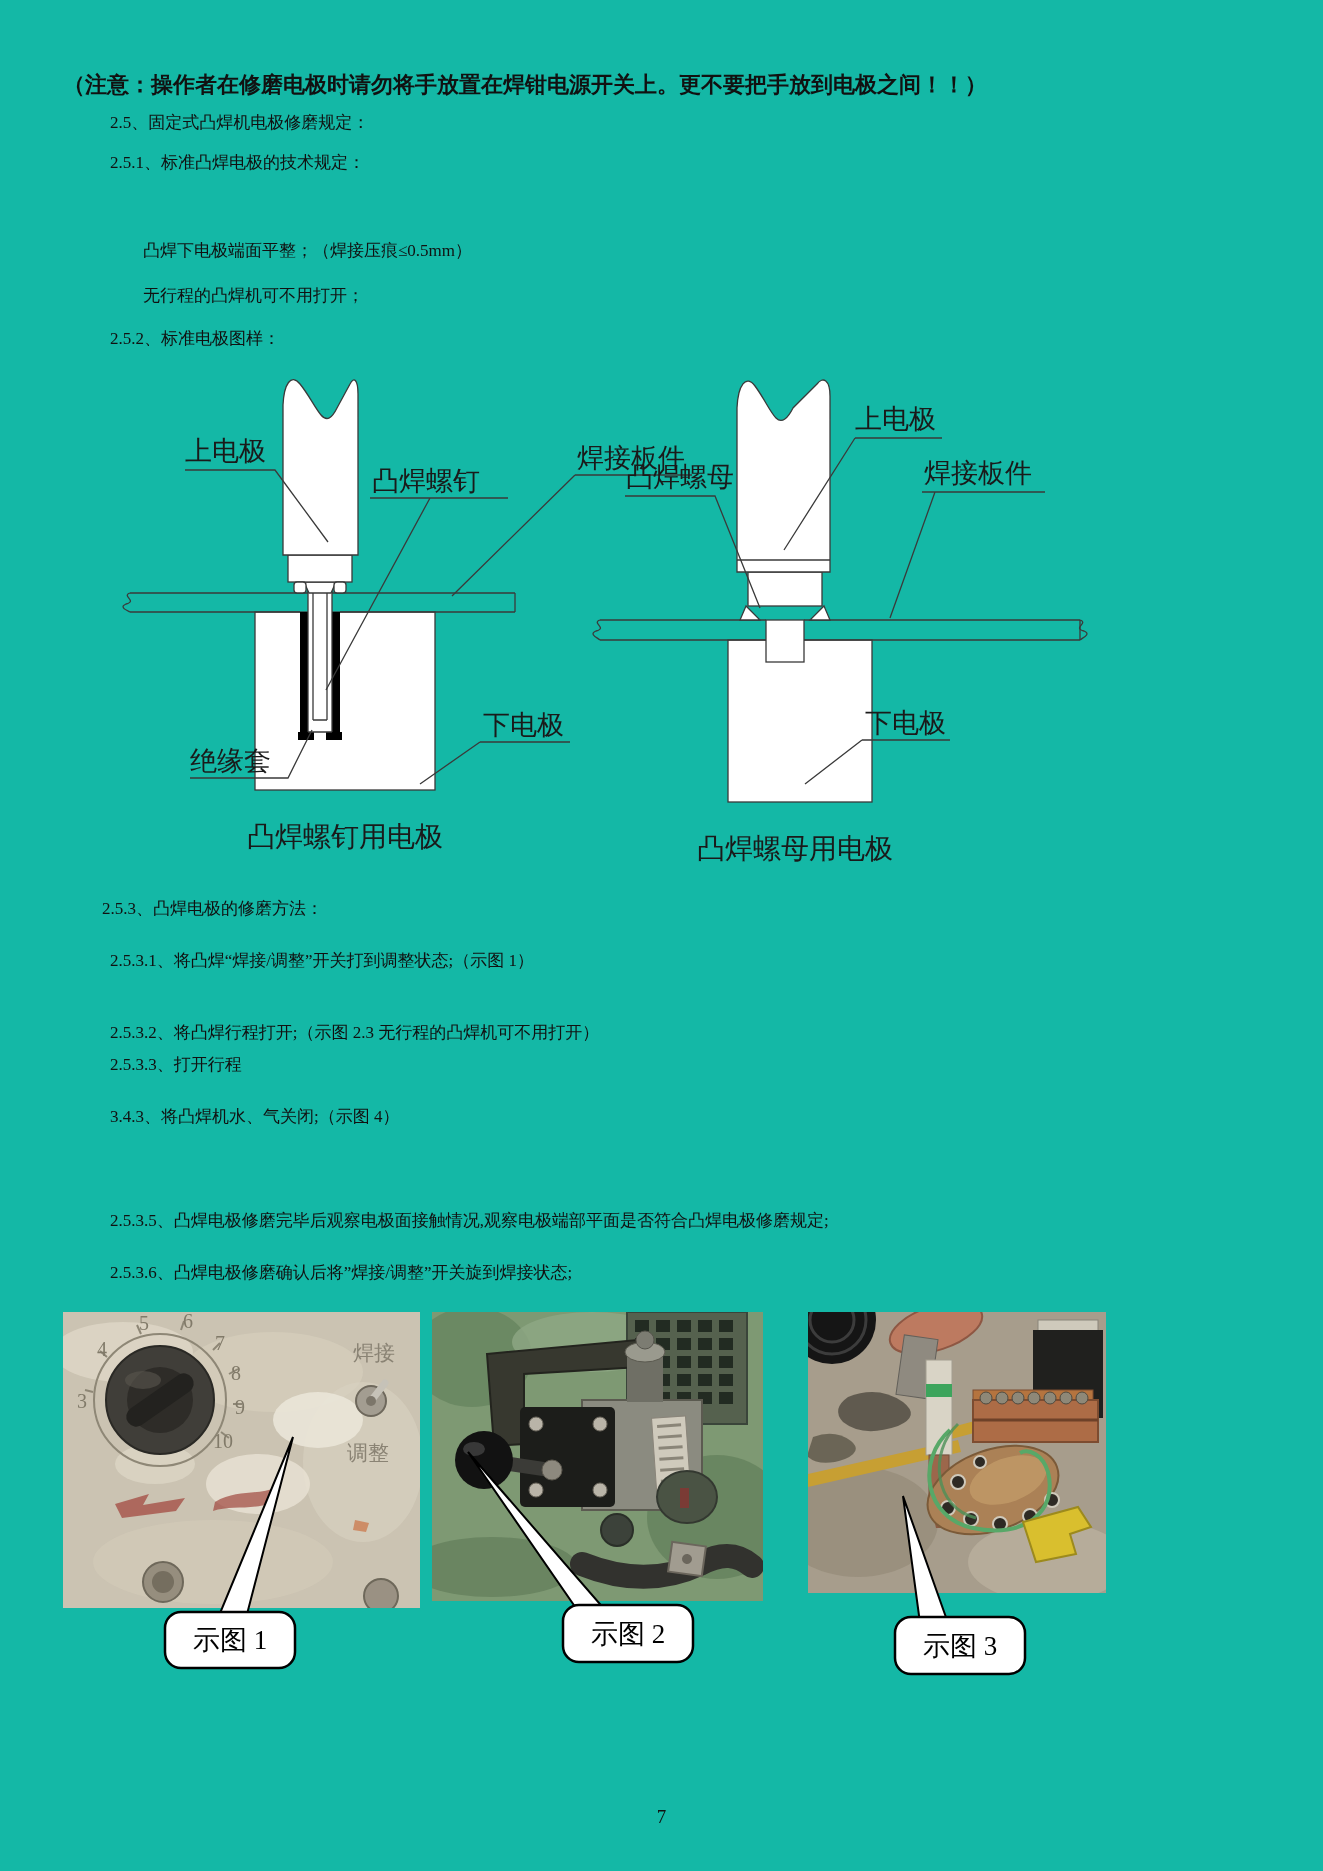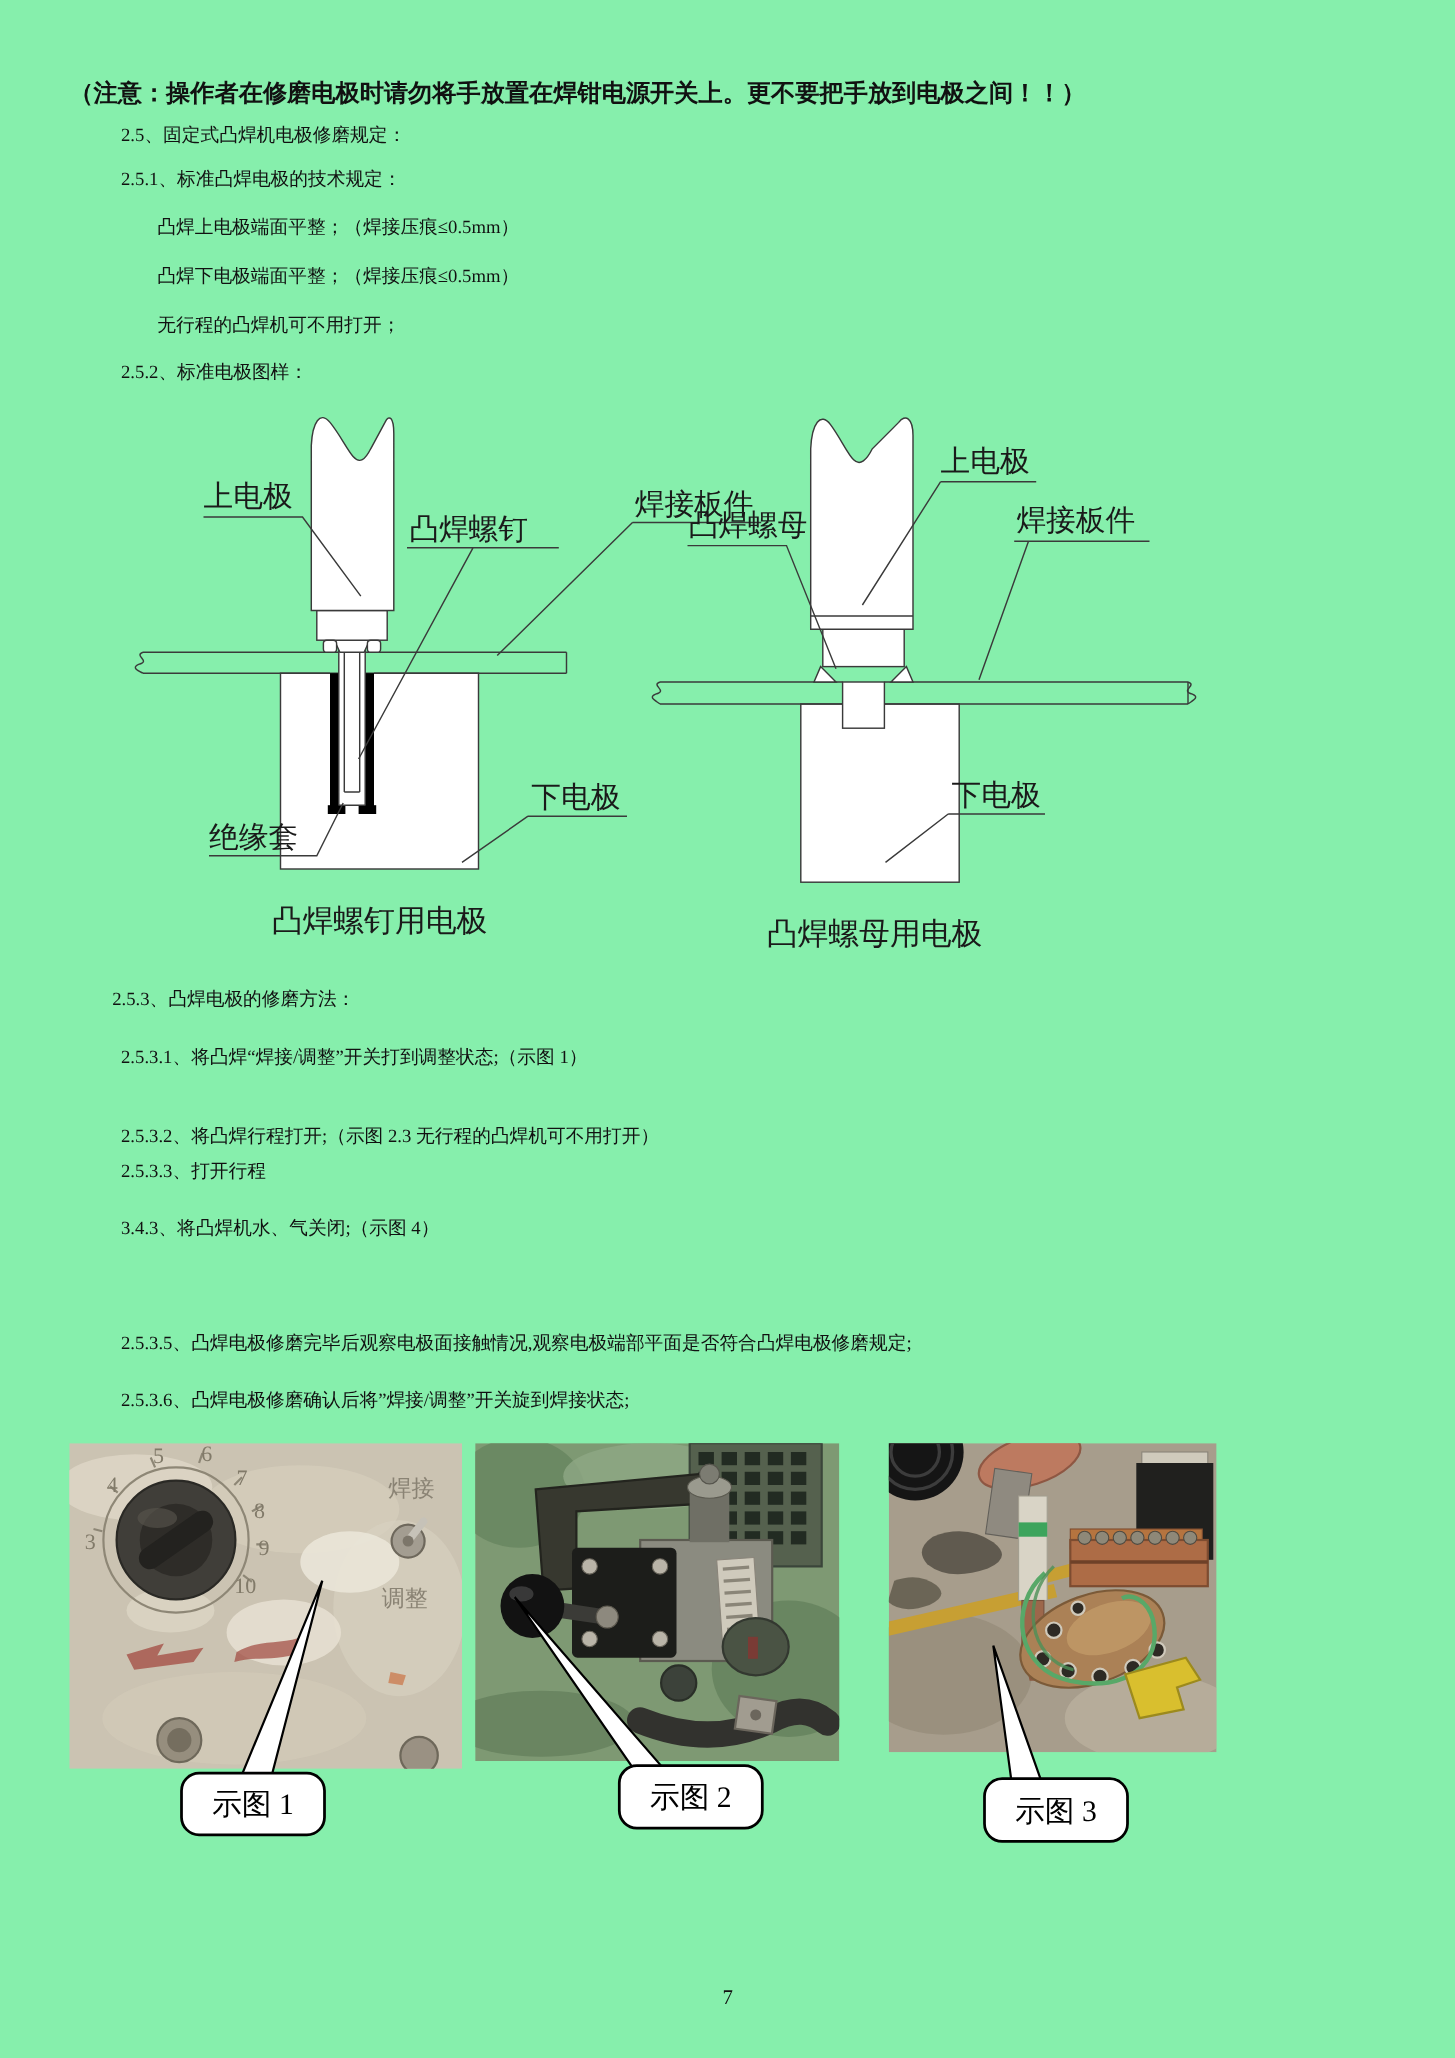--- a/index.html
+++ b/index.html
@@ -1,18 +1,18 @@
 <!DOCTYPE html>
 <html><head>
 <meta charset="utf-8">
 <style>
   html,body { margin:0; padding:0; background:#888; }
   .page {
     position:relative; width:1323px; height:1871px; margin:0 auto;
-    background:#86efac; overflow:hidden;
+    background:#14b8a6; overflow:hidden;
     font-family:"Liberation Serif","DejaVu Serif",serif; color:#111;
   }
   .line { position:absolute; font-size:17px; line-height:1.25; white-space:nowrap; }
   .note { position:absolute; left:63px; top:70px; font-size:22px; font-weight:bold; white-space:nowrap; }
   .pageno { position:absolute; left:0; right:0; top:1806px; text-align:center; font-size:19px; }
   svg text { font-family:"Liberation Serif","DejaVu Serif",serif; }
   .diag text { font-size:27px; fill:#1a1a1a; }
   .diag .ln { stroke:#3a3a3a; stroke-width:1.3; fill:none; }
   .diag .part { fill:#ffffff; stroke:#3a3a3a; stroke-width:1.3; }
   .diag .blk { fill:#000000; stroke:none; }
@@ -24,21 +24,20 @@
 </style>
 </head>
 <body>
 
 <div class="page">
 
   <div class="note">（注意：操作者在修磨电极时请勿将手放置在焊钳电源开关上。更不要把手放到电极之间！！）</div>
 
   <div class="line" style="left:110px; top:112px;">2.5、固定式凸焊机电极修磨规定：</div>
   <div class="line" style="left:110px; top:152px;">2.5.1、标准凸焊电极的技术规定：</div>
-  <div class="line" style="left:143px; top:196px;">凸焊上电极端面平整；（焊接压痕≤0.5mm）</div>
   <div class="line" style="left:143px; top:240px;">凸焊下电极端面平整；（焊接压痕≤0.5mm）</div>
   <div class="line" style="left:143px; top:285px;">无行程的凸焊机可不用打开；</div>
   <div class="line" style="left:110px; top:328px;">2.5.2、标准电极图样：</div>
   <div class="line" style="left:102px; top:898px;">2.5.3、凸焊电极的修磨方法：</div>
   <div class="line" style="left:110px; top:950px;">2.5.3.1、将凸焊“焊接/调整”开关打到调整状态;（示图 1）</div>
   <div class="line" style="left:110px; top:1002px;margin-top:20px;">2.5.3.2、将凸焊行程打开;（示图 2.3 无行程的凸焊机可不用打开）</div>
   <div class="line" style="left:110px; top:1054px;">2.5.3.3、打开行程</div>
   <div class="line" style="left:110px; top:1106px;">3.4.3、将凸焊机水、气关闭;（示图 4）</div>
   <div class="line" style="left:110px; top:1210px;">2.5.3.5、凸焊电极修磨完毕后观察电极面接触情况,观察电极端部平面是否符合凸焊电极修磨规定;</div>
   <div class="line" style="left:110px; top:1262px;">2.5.3.6、凸焊电极修磨确认后将”焊接/调整”开关旋到焊接状态;</div>

